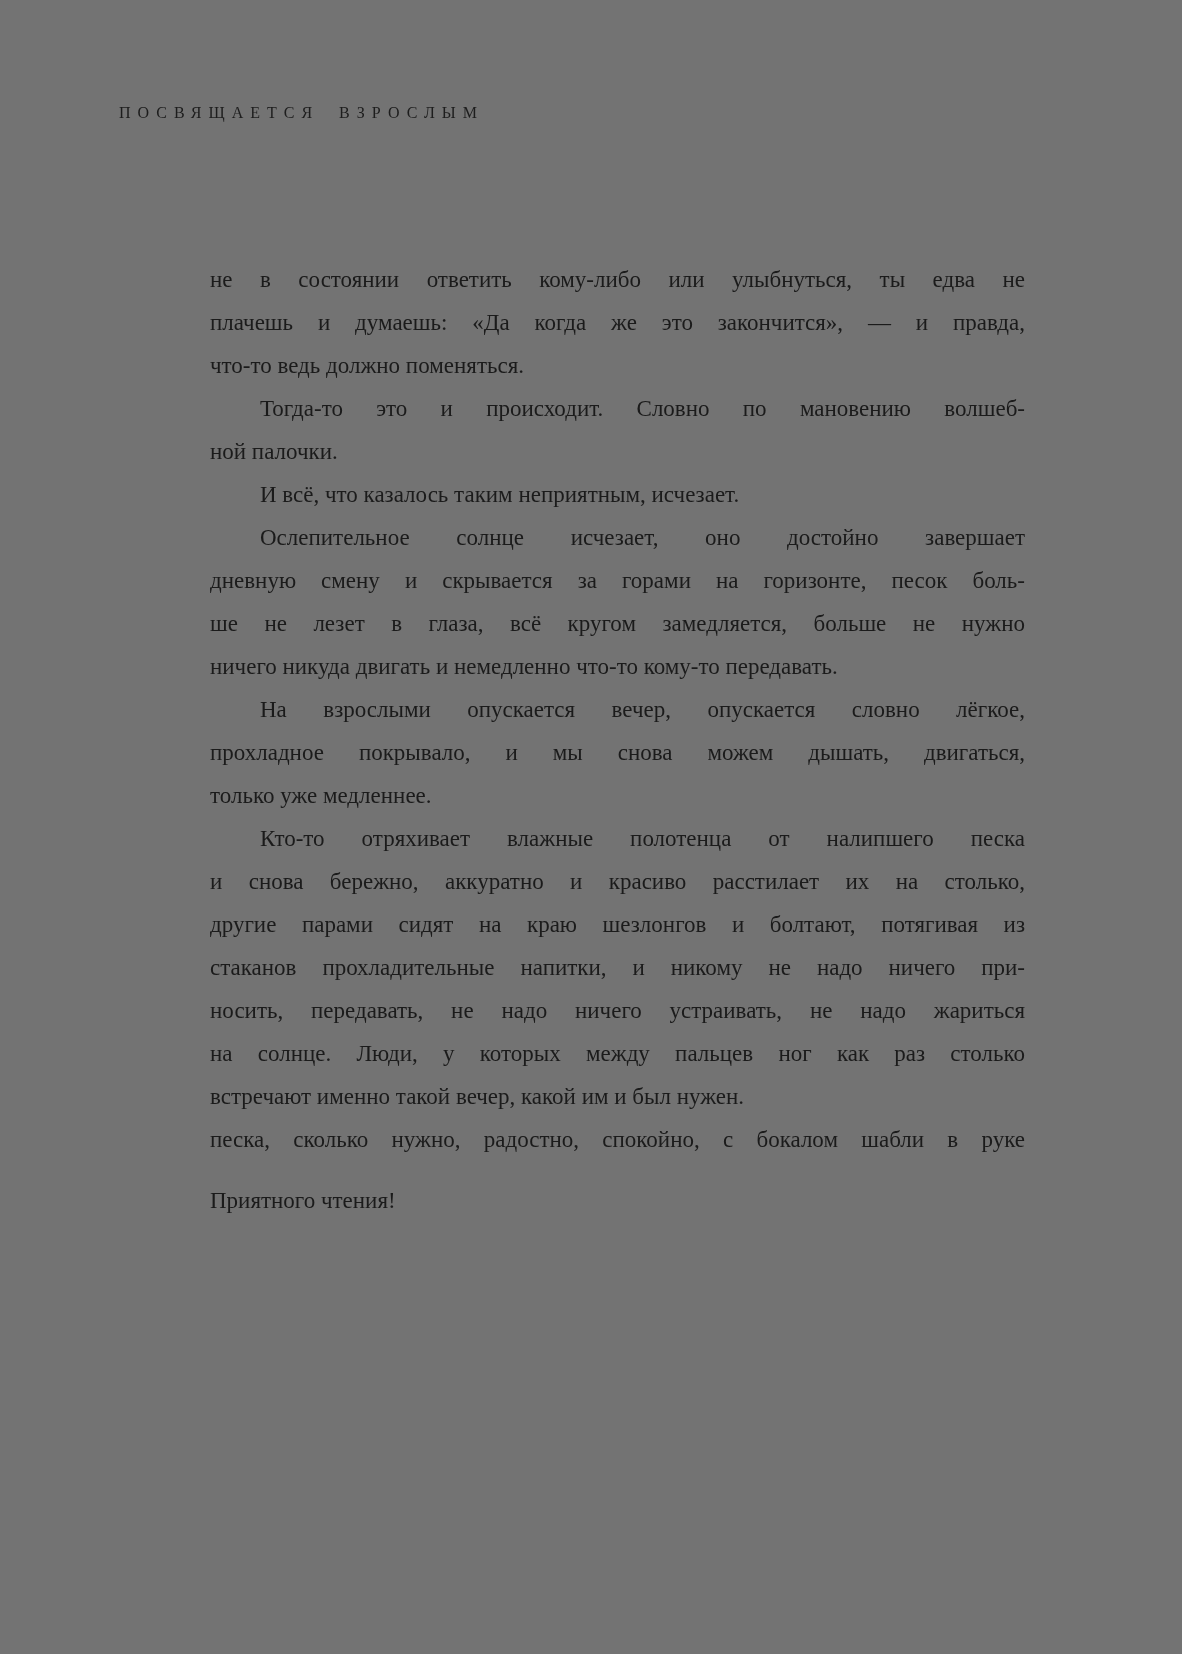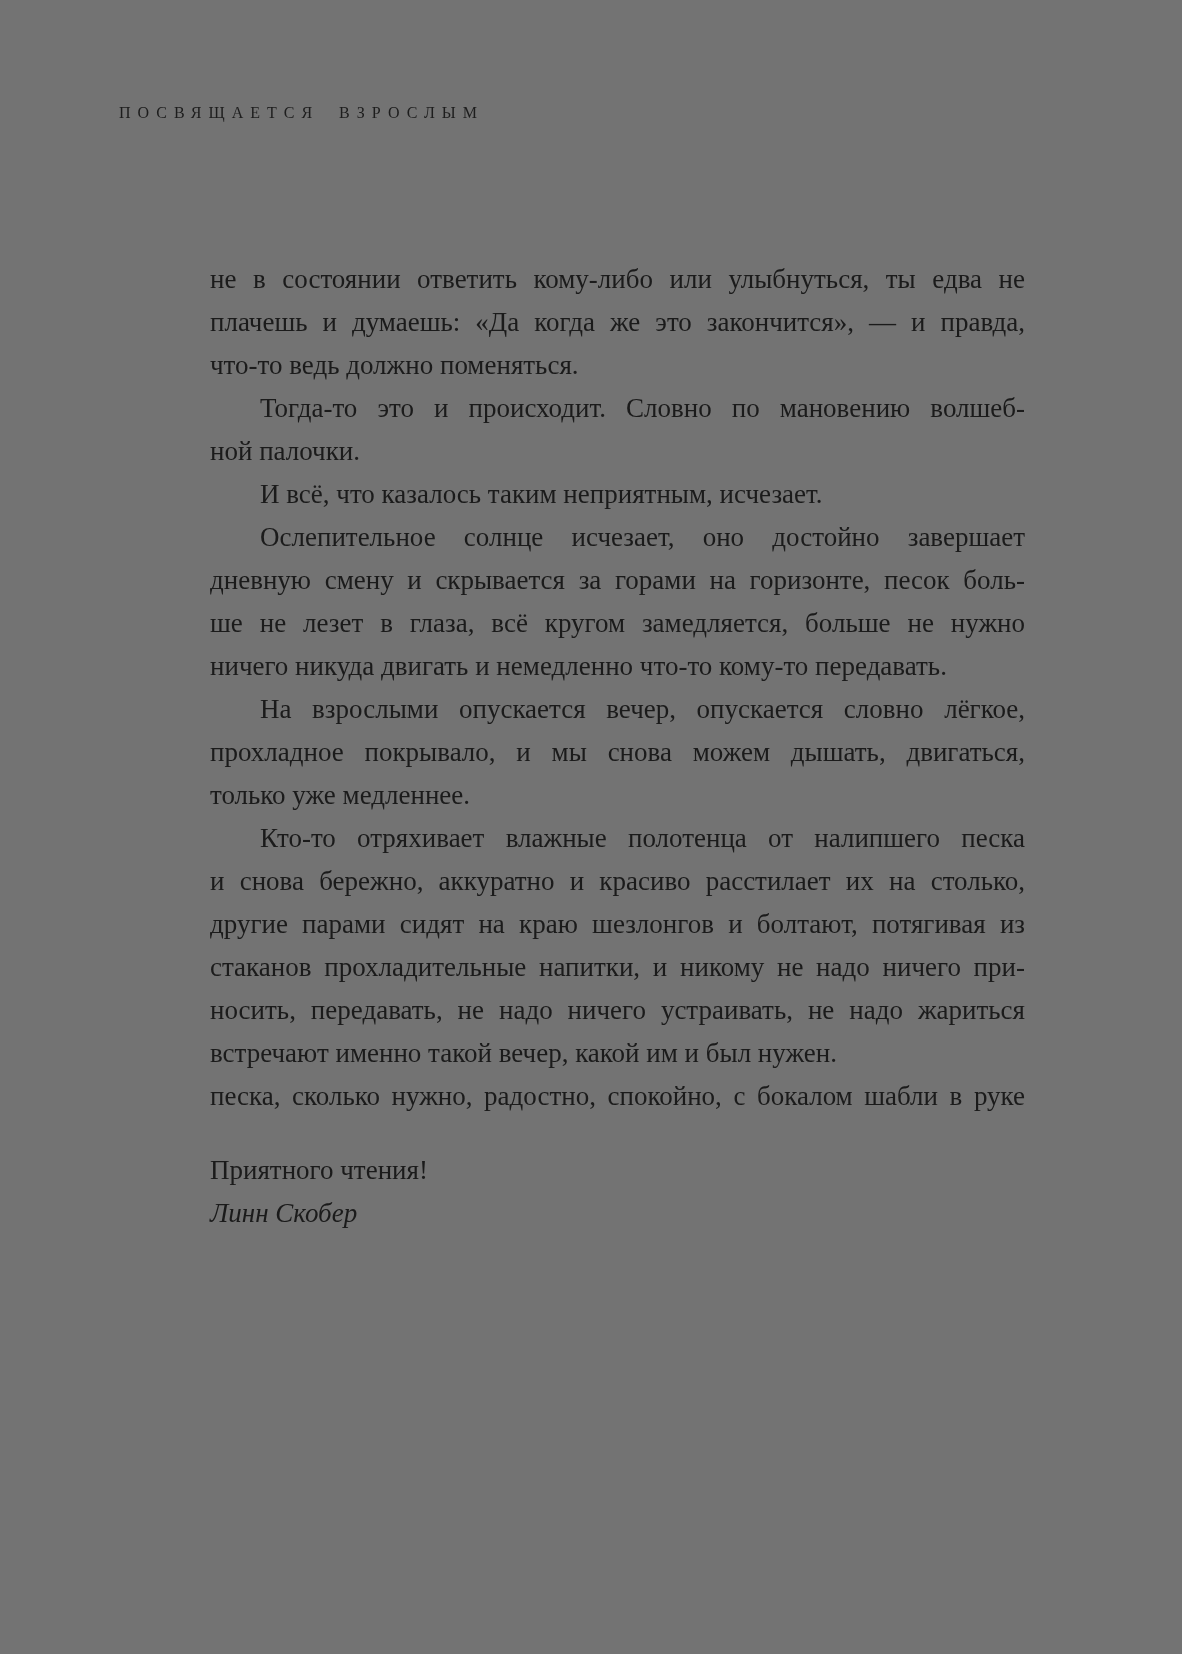--- a/index.html
+++ b/index.html
@@ -25,41 +25,41 @@
     letter-spacing: 7px;
     word-spacing: 9px;
     color: #1d1d1d;
     white-space: nowrap;
   }
   .textblock {
     position: absolute;
     left: 210px;
     top: 258px;
     width: 815px;
-    font-size: 27px;
+    font-size: 23px;
     line-height: 43px;
     color: #1b1b1b;
   }
   .para { margin: 0; }
   .para .line {
     text-align: justify;
     text-align-last: justify;
     white-space: normal;
   }
   .para .line.last {
     text-align-last: left;
   }
   .para.indent .line:first-child {
     text-indent: 50px;
   }
   .para.space-before {
     margin-top: 43px;
   }
   .para.space-before-small {
-    margin-top: 31px;
+    margin-top: 18px;
   }
   .para.italic {
     font-style: italic;
   }
 </style>
 </head>
 <body>
 
 <div class="page">
   <div class="running-head">ПОСВЯЩАЕТСЯ ВЗРОСЛЫМ</div>
@@ -86,23 +86,21 @@
         <div class="line">На взрослыми опускается вечер, опускается словно лёгкое,</div>
         <div class="line">прохладное покрывало, и мы снова можем дышать, двигаться,</div>
         <div class="line last">только уже медленнее.</div>
       </div>
       <div class="para indent">
         <div class="line">Кто-то отряхивает влажные полотенца от налипшего песка</div>
         <div class="line">и снова бережно, аккуратно и красиво расстилает их на столько,</div>
         <div class="line">другие парами сидят на краю шезлонгов и болтают, потягивая из</div>
         <div class="line">стаканов прохладительные напитки, и никому не надо ничего при-</div>
         <div class="line">носить, передавать, не надо ничего устраивать, не надо жариться</div>
+        <div class="line">на солнце. Люди, у которых между пальцев ног как раз столько</div>
         <div class="line last">встречают именно такой вечер, какой им и был нужен.</div>
         <div class="line">песка, сколько нужно, радостно, спокойно, с бокалом шабли в руке</div>
       </div>
       <div class="para space-before-small">
         <div class="line last">Приятного чтения!</div>
       </div>
-      <div class="para italic">
-        <div class="line last">Линн Скобер</div>
-      </div>
     </div>
 </div>
 
 </body></html>

